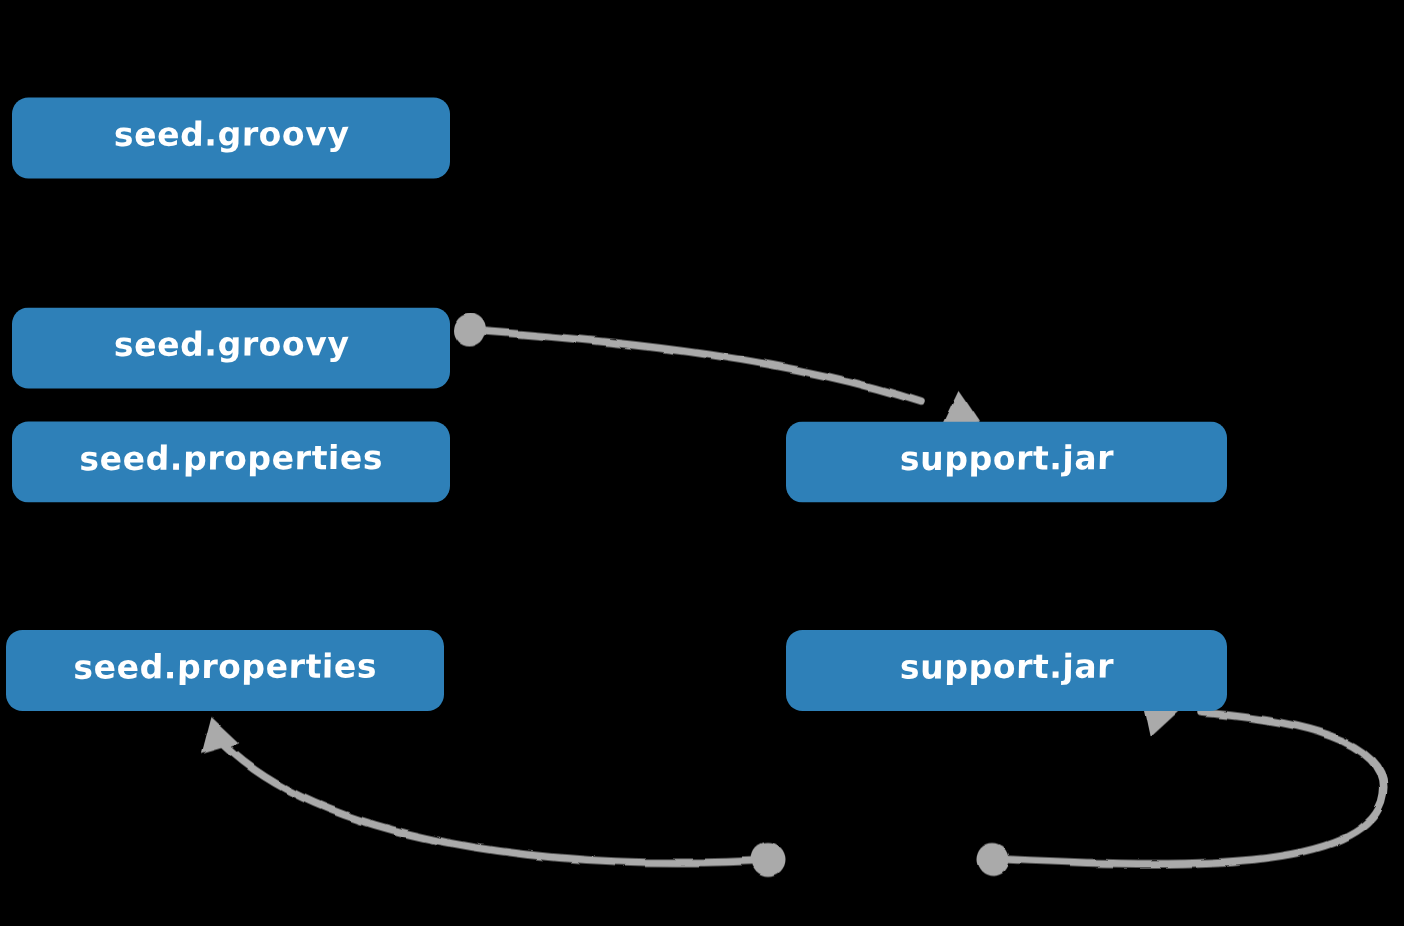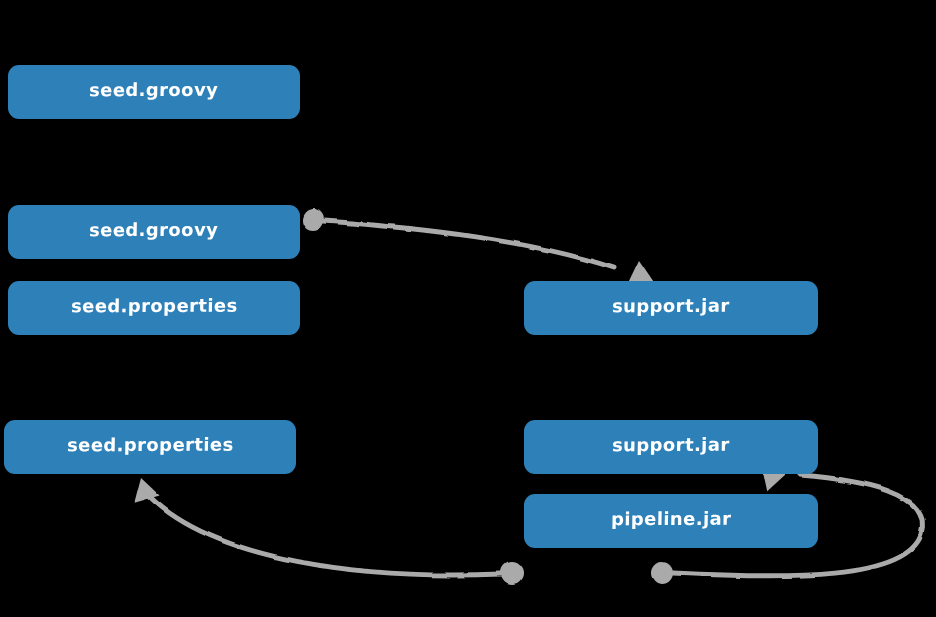--- a/index.html
+++ b/index.html
@@ -31,21 +31,21 @@
   .node {
     position: absolute;
     box-sizing: border-box;
     border-radius: 11px;
     display: flex;
     align-items: center;
     justify-content: center;
     color: #ffffff;
     font-family: "DejaVu Sans", sans-serif;
     font-weight: bold;
-    font-size: 18px;
+    font-size: 22px;
     letter-spacing: 0.4px;
     text-rendering: geometricPrecision;
     -webkit-font-smoothing: antialiased;
   }
   .node-label {
     display: block;
     line-height: 1;
     transform: skewX(-1.2deg) rotate(-0.25deg);
     padding-bottom: 2px;
   }
@@ -111,17 +111,14 @@
   </div>
 
   <div class="node" id="n4" style="left: 4px; top: 420px; width: 292px; height: 54px; background: rgb(46, 128, 184); color: rgb(255, 255, 255);">
     <span class="node-label">seed.properties</span>
   </div>
 
   <div class="node" id="n5" style="left: 524px; top: 420px; width: 294px; height: 54px; background: rgb(46, 128, 184); color: rgb(255, 255, 255);">
     <span class="node-label">support.jar</span>
   </div>
 
-  <div class="node" id="n6" style="left: 524px; top: 494px; width: 294px; height: 54px; background: rgb(46, 128, 184); color: rgb(255, 255, 255);">
-    <span class="node-label">pipeline.jar</span>
-  </div>
 
 </div>
 
 </body></html>

